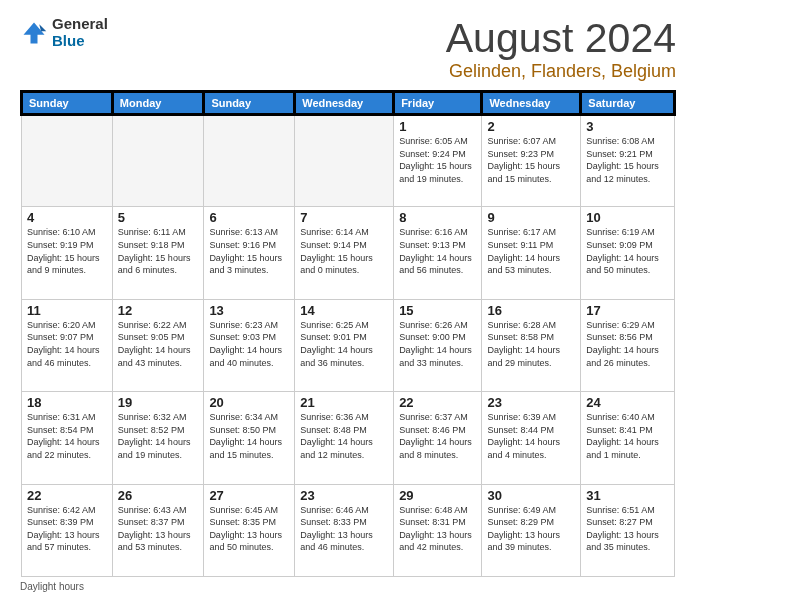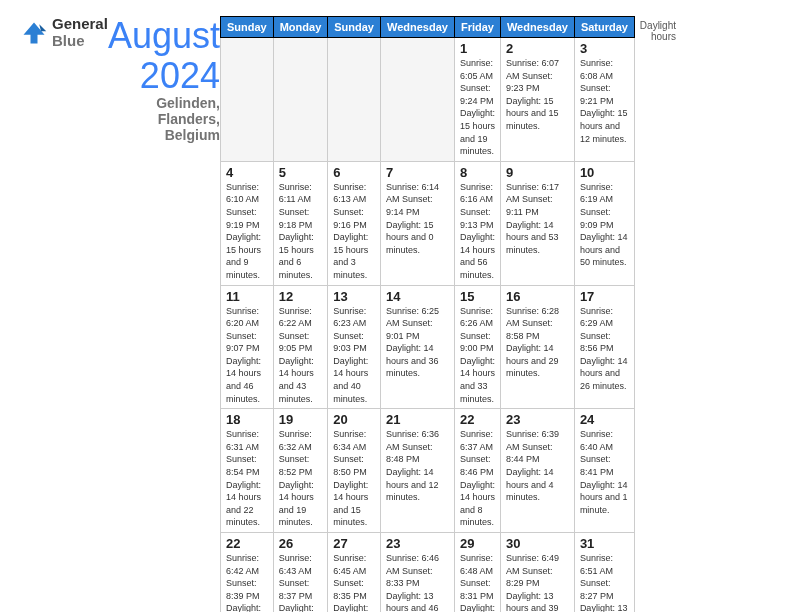--- a/index.html
+++ b/index.html
@@ -8,20 +8,21 @@
       background: #fff;
       width: 792px;
       height: 612px;
       overflow: hidden;
     }
     .page {
       width: 696px;
       height: 612px;
       padding: 16px 20px 20px 20px;
       display: flex;
+      flex-direction: column;
     }
     .header {
       display: flex;
       align-items: flex-start;
       justify-content: space-between;
       margin-bottom: 8px;
     }
     .logo {
       display: flex;
       align-items: center;
@@ -29,55 +30,54 @@
     }
     .logo-text {
       font-size: 15px;
       line-height: 1.1;
     }
     .logo-text .general {
       color: #333;
       font-weight: bold;
     }
     .logo-text .blue {
-      color: #737373;
+      color: #0369a1;
       font-weight: bold;
     }
     .logo-icon {
       width: 28px;
       height: 28px;
     }
     .title-block {
       text-align: right;
     }
     .month-title {
-      font-size: 36px;
+      font-size: 41px;
       font-weight: normal;
-      color: #3b82f6;
+      color: #404040;
       line-height: 1.1;
     }
     .location {
-      font-size: 14px;
-      color: #737373;
-      font-weight: bold;
+      font-size: 18px;
+      color: #a16207;
     }
     .calendar {
       flex: 1;
       border-collapse: collapse;
       width: 100%;
       font-size: 9.5px;
     }
     .calendar th {
       background: #2b7fd4;
       color: #fff;
       text-align: left;
       padding: 4px 6px;
       font-size: 11px;
       font-weight: bold;
-      border: 1px solid #000000;
+      border: 3px solid #000000;
     }
     .calendar td {
       vertical-align: top;
       border: 1px solid #ccc;
       padding: 3px 5px;
       width: 113px;
       height: 78px;
     }
     .calendar td.empty {
       background: #f5f5f5;
@@ -91,21 +91,21 @@
     }
     .day-info {
       font-size: 9px;
       color: #333;
       line-height: 1.4;
     }
     .footer-note {
       font-size: 10px;
       color: #555;
       margin-top: 4px;
-      text-align: right;
+      text-align: left;
     }
   </style>
 </head>
 <body>
 
 <div class="page">
   <div class="header">
     <div class="logo">
       <svg class="logo-icon" viewBox="0 0 32 32" xmlns="http://www.w3.org/2000/svg">
         <polygon points="16,4 28,18 20,18 20,28 12,28 12,18 4,18" fill="#2b7fd4"></polygon>

